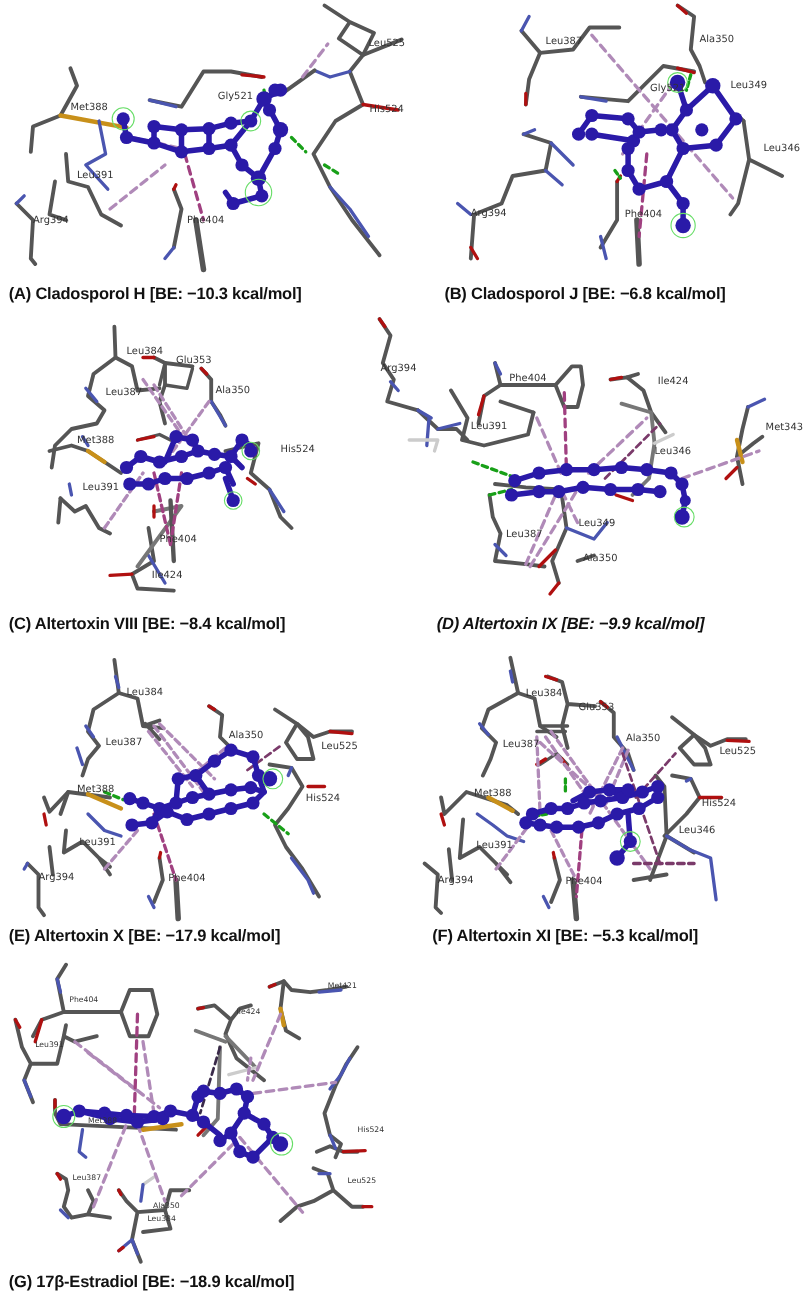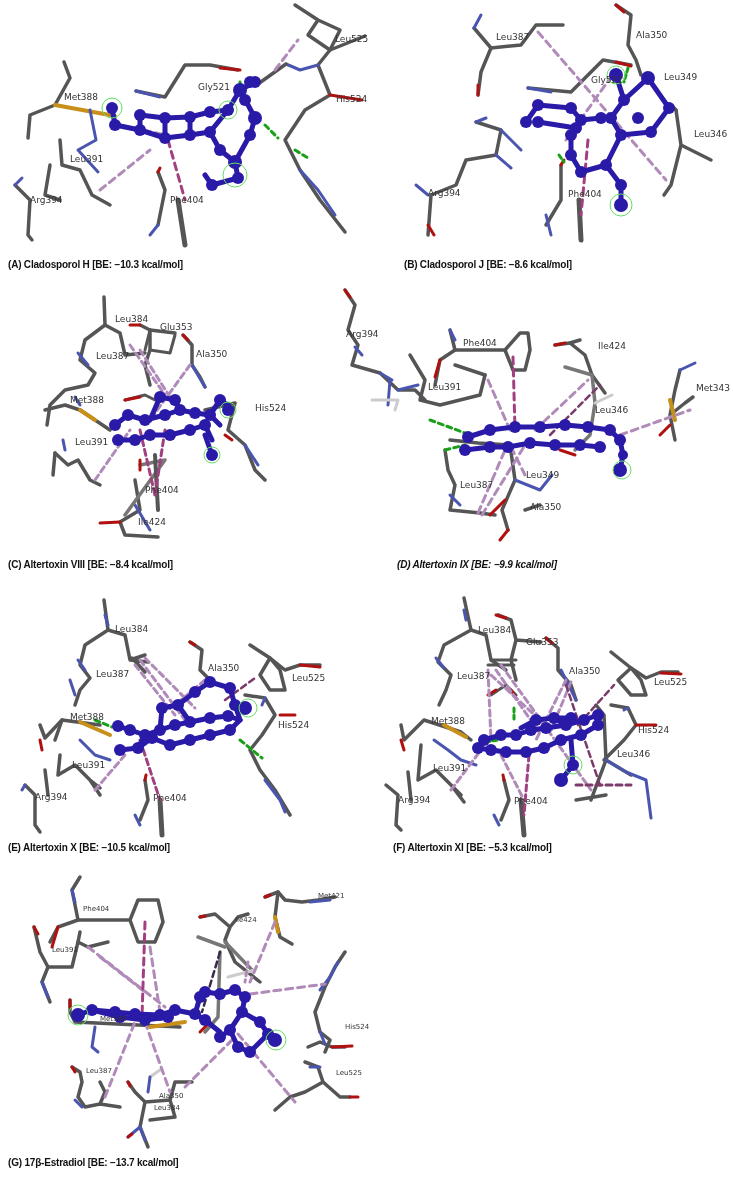--- a/index.html
+++ b/index.html
@@ -1,19 +1,19 @@
 <!DOCTYPE html>
 <html><head>
 <meta charset="utf-8">
 <style>
   html,body{margin:0;padding:0;background:#ffffff;}
   body{width:733px;height:1181px;position:relative;overflow:hidden;font-family:"Liberation Sans",sans-serif;}
   .panel{position:absolute;}
   .panel svg{position:absolute;left:0;top:0;overflow:visible;}
-  .caption{position:absolute;font-family:"Liberation Sans",sans-serif;font-weight:bold;font-size:10px;color:#111;white-space:nowrap;letter-spacing:-0.2px;}
+  .caption{position:absolute;font-family:"Liberation Sans",sans-serif;font-weight:bold;font-size:15px;color:#111;white-space:nowrap;letter-spacing:-0.2px;}
   .reslabel{font-family:"DejaVu Sans",sans-serif;font-size:9px;fill:#333;}
   .reslabel.small{font-size:7px;}
 </style>
 </head>
 <body>
 
 <div class="panel" style="left:0;top:0;width:366px;height:255px;">
   <svg width="366" height="255" viewBox="0 0 366 255">
     <g fill="none" stroke-linecap="round" stroke-linejoin="round">
 
@@ -157,21 +157,21 @@
     </g>
     <text class="reslabel" x="130" y="40">Leu387</text>
     <text class="reslabel" x="270" y="38">Ala350</text>
     <text class="reslabel" x="225" y="83">Gly521</text>
     <text class="reslabel" x="298" y="80">Leu349</text>
     <text class="reslabel" x="328" y="137">Leu346</text>
     <text class="reslabel" x="62" y="196">Arg394</text>
     <text class="reslabel" x="202" y="197">Phe404</text>
   </svg>
 </div>
-<div class="caption" style="left:404px;top:259px;">(B) Cladosporol J [BE: −8.6 kcal/mol]</div>
+<div class="caption" style="left:404px;top:259px;">(B) Cladosporol J [BE: −6.8 kcal/mol]</div>
 
 <div class="panel" style="left:0;top:285px;width:366px;height:265px;">
   <svg width="366" height="265" viewBox="0 0 366 265">
     <g fill="none" stroke-linecap="round" stroke-linejoin="round">
       <path d="M104 12 L105 40 L85 55 L80 75 L95 88 L88 100 L65 105 L50 120 L47 140" stroke="#555" stroke-width="3.5"></path>
       <path d="M105 40 L120 48 L125 70 L145 68" stroke="#555" stroke-width="3.5"></path>
       <path d="M78 68 L88 80" stroke="#4a55b0" stroke-width="3"></path>
       <path d="M75 112 L80 120" stroke="#4a55b0" stroke-width="3"></path>
       <path d="M140 40 L150 45 L150 65 L145 80 L150 100" stroke="#555" stroke-width="3.5"></path>
       <path d="M150 45 L175 48" stroke="#555" stroke-width="3.5"></path>
@@ -408,21 +408,21 @@
     <text class="reslabel" x="96" y="87">Leu387</text>
     <text class="reslabel" x="208" y="81">Ala350</text>
     <text class="reslabel" x="292" y="91">Leu525</text>
     <text class="reslabel" x="70" y="130">Met388</text>
     <text class="reslabel" x="278" y="138">His524</text>
     <text class="reslabel" x="72" y="178">Leu391</text>
     <text class="reslabel" x="35" y="210">Arg394</text>
     <text class="reslabel" x="153" y="211">Phe404</text>
   </svg>
 </div>
-<div class="caption" style="left:8px;top:842px;">(E) Altertoxin X [BE: −10.5 kcal/mol]</div>
+<div class="caption" style="left:8px;top:842px;">(E) Altertoxin X [BE: −17.9 kcal/mol]</div>
 
 <div class="panel" style="left:366px;top:590px;width:367px;height:245px;">
   <svg width="367" height="245" viewBox="0 0 367 245">
     <g fill="none" stroke-linecap="round" stroke-linejoin="round">
       <path d="M98 8 L105 40 L78 55 L72 72 L85 85 L80 100 L73 115" stroke="#555" stroke-width="3.5"></path>
       <path d="M98 20 L100 30" stroke="#4a55b0" stroke-width="3"></path>
       <path d="M105 40 L120 45 L125 70 L140 80" stroke="#555" stroke-width="3.5"></path>
       <path d="M70 68 L78 78" stroke="#4a55b0" stroke-width="3"></path>
       <path d="M132 25 L145 30 L150 50 L145 70 L150 90 M150 50 L175 52" stroke="#555" stroke-width="3.5"></path>
       <path d="M130 25 L140 28" stroke="#b01010" stroke-width="3"></path>
@@ -507,21 +507,21 @@
     <text class="reslabel" x="65" y="134">Met388</text>
     <text class="reslabel" x="272" y="143">His524</text>
     <text class="reslabel" x="251" y="167">Leu346</text>
     <text class="reslabel" x="67" y="181">Leu391</text>
     <text class="reslabel" x="32" y="213">Arg394</text>
     <text class="reslabel" x="148" y="214">Phe404</text>
   </svg>
 </div>
 <div class="caption" style="left:393px;top:842px;">(F) Altertoxin XI [BE: −5.3 kcal/mol]</div>
 
-<div class="panel" style="left:0;top:872px;width:366px;height:278px;margin-left:20px;">
+<div class="panel" style="left:0;top:872px;width:366px;height:278px;">
   <svg width="366" height="278" viewBox="0 0 366 278">
     <g fill="none" stroke-linecap="round" stroke-linejoin="round">
       <path d="M60 5 L52 18 L58 48 L38 55 L30 70" stroke="#555" stroke-width="3.5"></path>
       <path d="M52 18 L55 30" stroke="#4a55b0" stroke-width="3"></path>
       <path d="M38 55 L32 75" stroke="#b01010" stroke-width="3"></path>
       <path d="M58 48 L110 48 L118 28 L138 28 L143 50 L135 70 L118 70 L110 48" stroke="#555" stroke-width="3.5"></path>
       <path d="M14 55 L20 80 L28 95 L22 110 L30 130" stroke="#555" stroke-width="3.5"></path>
       <path d="M14 55 L18 62" stroke="#b01010" stroke-width="3"></path>
       <path d="M22 110 L28 125" stroke="#4a55b0" stroke-width="3"></path>
       <path d="M28 95 L52 95 L58 70 L68 75 L88 70" stroke="#555" stroke-width="3.5"></path>
@@ -615,13 +615,13 @@
     <text class="reslabel small" x="215" y="50">Ile424</text>
     <text class="reslabel small" x="32" y="80">Leu391</text>
     <text class="reslabel small" x="80" y="149">Met388</text>
     <text class="reslabel small" x="325" y="157">His524</text>
     <text class="reslabel small" x="66" y="201">Leu387</text>
     <text class="reslabel small" x="316" y="203">Leu525</text>
     <text class="reslabel small" x="139" y="226">Ala350</text>
     <text class="reslabel small" x="134" y="238">Leu384</text>
   </svg>
 </div>
-<div class="caption" style="left:8px;top:1157px;">(G) 17β-Estradiol [BE: −13.7 kcal/mol]</div>
+<div class="caption" style="left:8px;top:1157px;">(G) 17β-Estradiol [BE: −18.9 kcal/mol]</div>
 
 </body></html>

